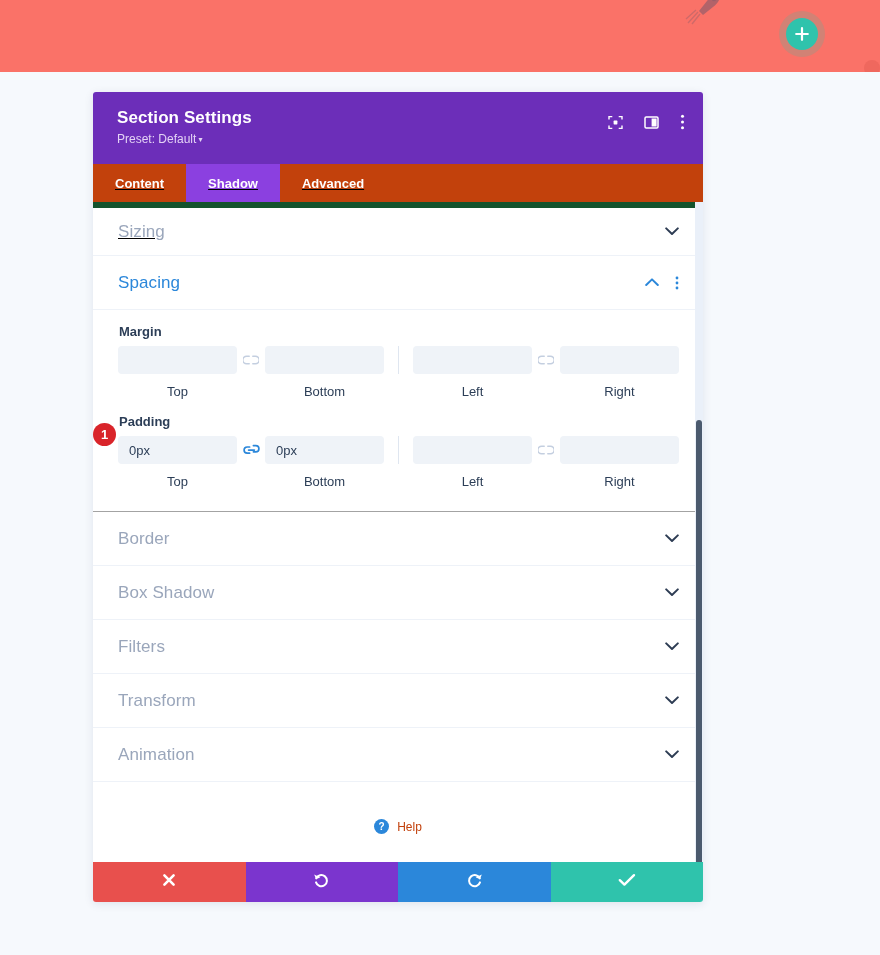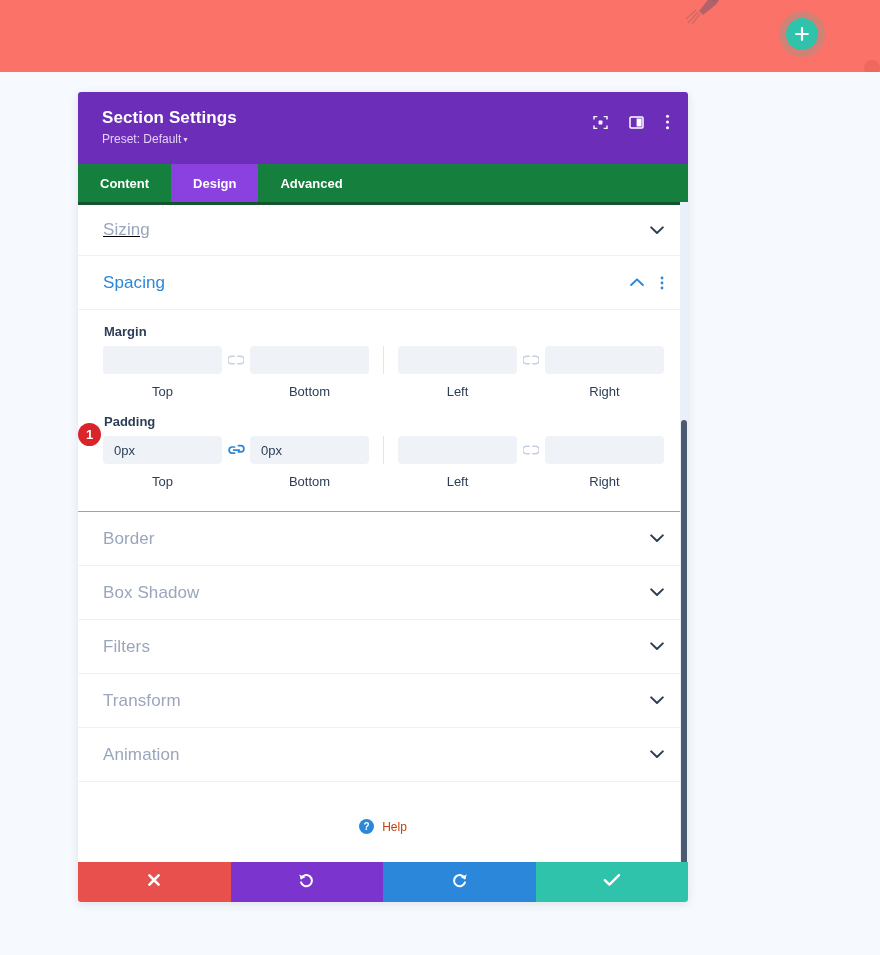--- a/index.html
+++ b/index.html
@@ -32,21 +32,21 @@
   }
   .add-fab svg { display: block; }
   .banner-edge {
     position: absolute; right: 0; top: 60px;
     width: 16px; height: 16px; border-radius: 50%;
     background: rgba(200,70,60,.22);
   }
 
   
   .modal {
-    position: absolute; left: 78px; top: 92px;
+    position: absolute; left: 93px; top: 92px;
     width: 610px; height: 810px;
     background: #ffffff;
     box-shadow: 0 2px 10px rgba(20,40,80,.10);
     display: flex; flex-direction: column;
     border-radius: 3px;
     overflow: hidden;
   }
 
   .modal-header {
     background: #6c2eb9;
@@ -71,24 +71,25 @@
   }
   .preset-caret { font-size: 8px; margin-left: 2px; vertical-align: middle; }
   .header-icons {
     position: absolute; right: 18px; top: 22px;
     display: flex; align-items: center; gap: 21px;
   }
   .hicon { cursor: pointer; line-height: 0; }
 
   
   .tabbar {
-    background: #15803d;
+    background: #c2410c;
     height: 38px;
     display: flex;
     flex: 0 0 auto;
+    text-decoration: underline;
   }
   .tab {
     display: flex; align-items: center; justify-content: center;
     padding: 0 22px;
     color: #ffffff;
     font-size: 13px;
     font-weight: bold;
     cursor: pointer;
     height: 100%;
   }
@@ -114,21 +115,21 @@
 
   
   .acc-row {
     height: 54px;
     display: flex; align-items: center;
     padding: 0 24px 0 25px;
     border-bottom: 1px solid #eef2f8;
     cursor: pointer;
     background: #fff;
   }
-  .acc-row.first { border-top: 3px solid #14532d; text-decoration: underline; }
+  .acc-row.first { border-top: 6px solid #14532d; text-decoration: underline; }
   .acc-label {
     flex: 1 1 auto;
     font-size: 17px;
     color: #9aa6bb;
     letter-spacing: .1px;
   }
   .acc-row.open .acc-label { color: #2b87da; }
   .chev { color: #2d3c53; line-height: 0; }
   .acc-row.open .chev { color: #2b87da; }
   .acc-dots { margin-left: 16px; line-height: 0; cursor: pointer; }
@@ -269,21 +270,21 @@
           <circle cx="2.5" cy="2.3" r="1.5" fill="#ffffff"></circle>
           <circle cx="2.5" cy="8" r="1.5" fill="#ffffff"></circle>
           <circle cx="2.5" cy="13.7" r="1.5" fill="#ffffff"></circle>
         </svg>
       </span>
     </div>
   </div>
 
   <div class="tabbar">
     <div class="tab">Content</div>
-    <div class="tab active">Design</div>
+    <div class="tab active">Shadow</div>
     <div class="tab">Advanced</div>
   </div>
 
   <div class="modal-body">
 
     <div class="acc-row first">
       <span class="acc-label">Sizing</span>
       <span class="chev">
         <svg width="14" height="9" viewBox="0 0 14 9">
             <path d="M1.2 1.4 L7 7 L12.8 1.4" fill="none" stroke="currentColor" stroke-width="2" stroke-linecap="round" stroke-linejoin="round"></path>

